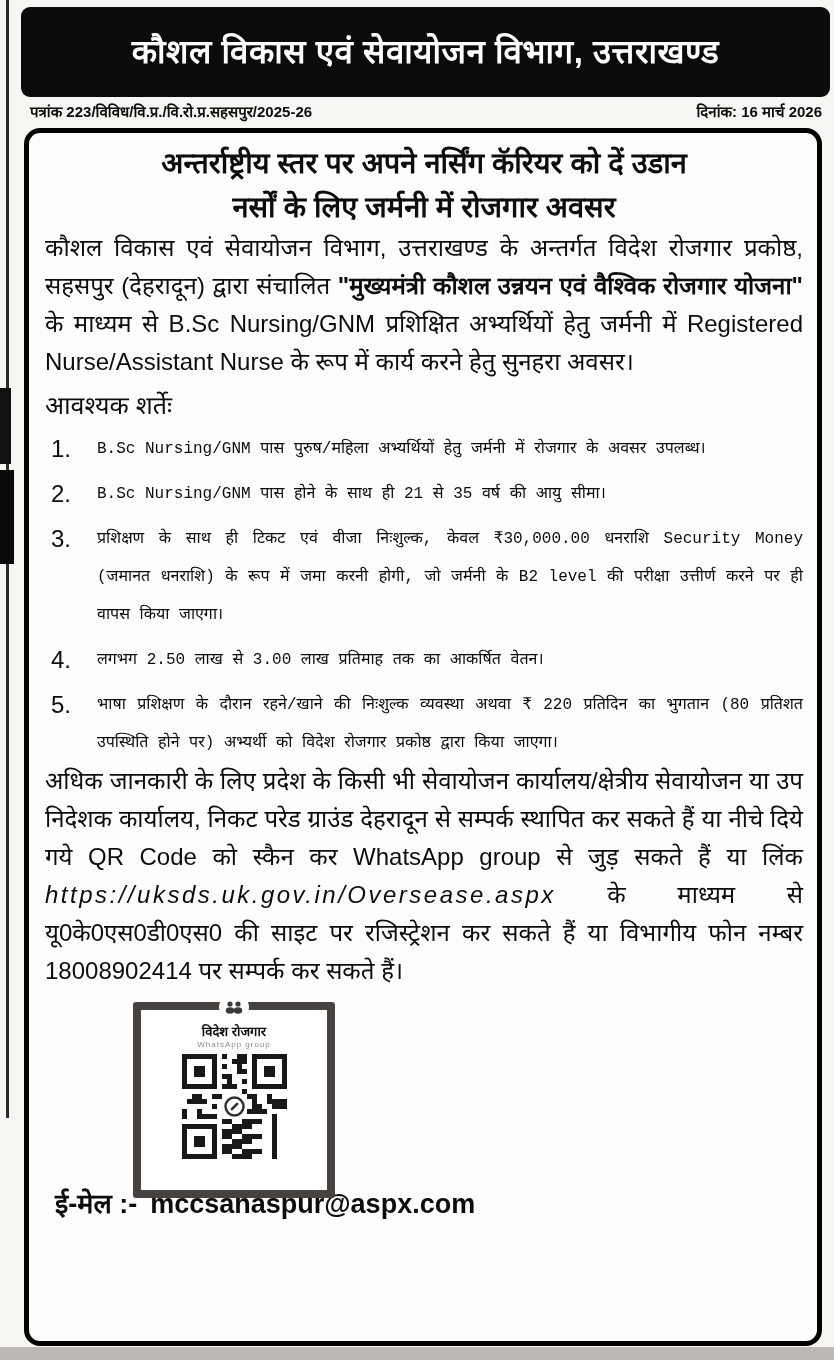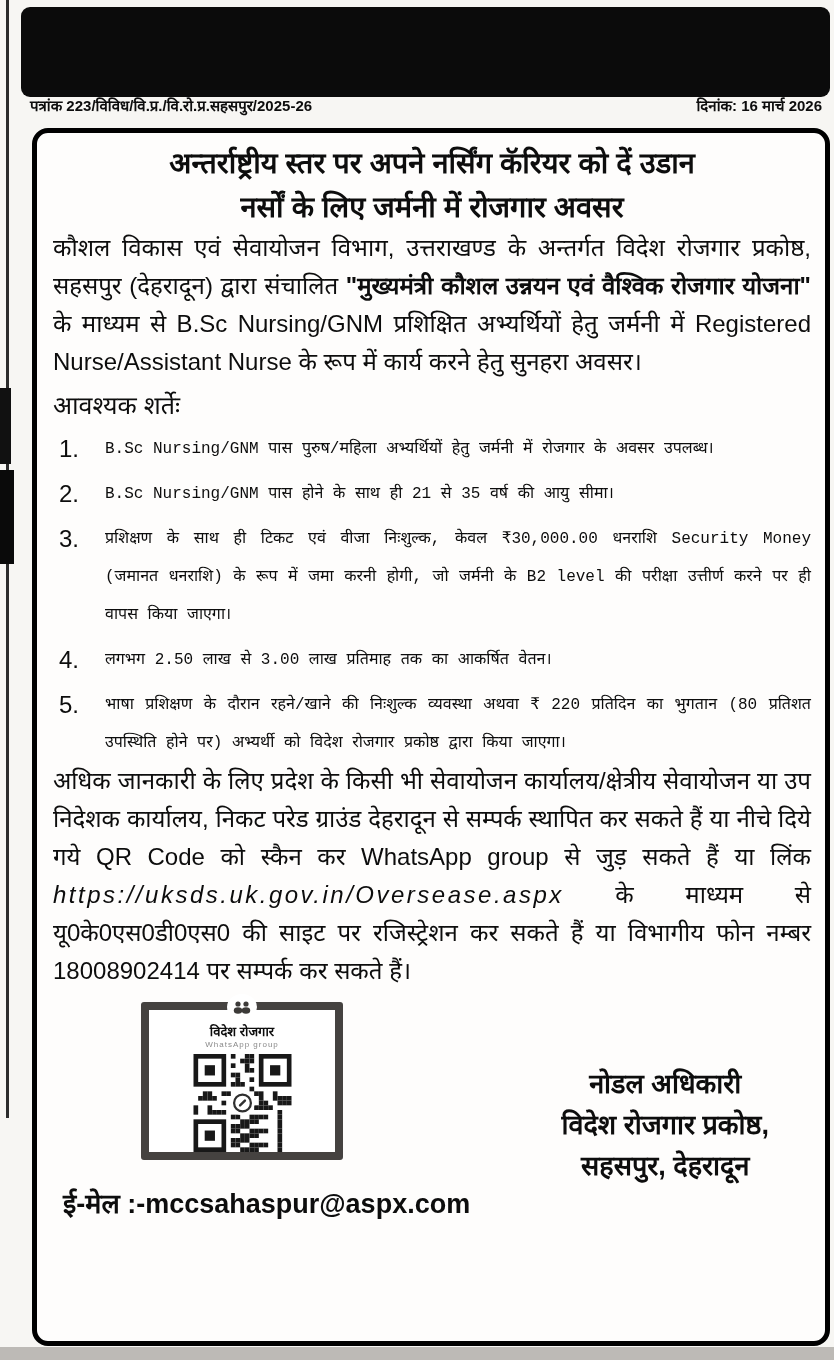--- a/index.html
+++ b/index.html
@@ -23,72 +23,73 @@
   .banner {
     position:absolute; left:21px; top:7px; width:809px; height:90px;
     background:#0b0b0b; border-radius:9px;
     display:flex; flex-direction:column; justify-content:center; align-items:center;
     color:#fff; font-weight:bold; font-size:33px; line-height:42px;
     letter-spacing:.5px; text-align:center;
   }
 
   
   .meta-row {
-    position:absolute; left:30px; top:95px; width:792px;
+    position:absolute; left:30px; top:101px; width:792px;
     display:flex; justify-content:space-between;
     font-size:15px; font-weight:bold; line-height:22px;
   }
 
   
   .notice-box {
-    position:absolute; left:32px; top:128px; width:798px; height:1218px;
+    position:absolute; left:24px; top:128px; width:798px; height:1218px;
     border:5px solid #000; border-radius:16px; background:#fefdfc;
     padding:8px 14px 1px 16px; overflow:hidden;
   }
   .title { text-align:center; font-weight:bold; font-size:29px; line-height:44px; }
   .para { font-size:24px; line-height:38px; text-align:justify; }
   .bold { font-weight:bold; }
   .cond-heading { font-size:25px; font-weight:normal; margin-top:6px; line-height:36px; }
   .cond-item { display:flex; margin-top:7px; }
   .cond-num { flex:0 0 52px; padding-left:6px; font-size:24px; line-height:38px; }
   .cond-text { flex:1; font-size:16px; line-height:38px; text-align:justify;font-family:Liberation Mono, monospace; }
   .link { letter-spacing:2.5px;font-style:italic; }
 
   
   .bottom-zone { position:relative; height:178px; margin-top:12px; }
   .qr-card {
-    position:absolute; left:88px; top:0; width:202px; height:158px;
+    position:absolute; left:88px; top:0; width:202px; height:196px;
     border:8px solid #454240; background:#fff; border-radius:3px;
     display:flex; flex-direction:column; align-items:center;
   }
   .qr-badge {
     position:absolute; left:50%; top:-16px; transform:translateX(-50%);
     width:30px; height:26px; background:#fff; border-radius:50%;
     display:flex; align-items:center; justify-content:center;
   }
   .qr-title { font-size:13px; font-weight:bold; margin-top:14px; line-height:16px; }
   .qr-sub { font-size:8px; color:#8a8a8a; line-height:10px; letter-spacing:1px; }
   .qr-svg { margin-top:4px; }
   .signature {
     position:absolute; right:42px; top:62px; text-align:center;
     font-size:27px; font-weight:bold; line-height:41px;
   }
   .email-line { margin-top:4px; padding-left:10px; font-size:27px; font-weight:bold; }
-  .email-line .label { margin-right:0;text-align:center; }
+  .email-line .label { margin-right:13px;text-align:center; }
 </style>
 </head>
 <body>
 
 <div class="sheet">
   <div class="edge-line"></div>
   <div class="edge-blob1"></div>
   <div class="edge-blob2"></div>
   <div class="bottom-strip"></div>
 
   <div class="banner">
+    <div>कौशल विकास एवं सेवायोजन विभाग, उत्तराखण्ड</div>
   </div>
 
   <div class="meta-row">
     <span>पत्रांक 223/विविध/वि.प्र./वि.रो.प्र.सहसपुर/2025-26</span>
     <span>दिनांक: 16 मार्च 2026</span>
   </div>
 
   <div class="notice-box">
     <div class="title">अन्तर्राष्ट्रीय स्तर पर अपने नर्सिंग कॅरियर को दें उडान</div>
     <div class="title">नर्सों के लिए जर्मनी में रोजगार अवसर</div>
@@ -244,24 +245,19 @@
           <rect x="82" y="12" width="11" height="11" fill="#181818"></rect>
           <rect x="12" y="82" width="11" height="11" fill="#181818"></rect>
 
           <g>
             <circle cx="52.5" cy="52.5" r="13" fill="#fff"></circle>
             <circle cx="52.5" cy="52.5" r="9" fill="none" stroke="#2f2f2f" stroke-width="2.4"></circle>
             <rect x="51.2" y="47.5" width="2.6" height="10" rx="1.3" fill="#2f2f2f" transform="rotate(45 52.5 52.5)"></rect>
           </g>
         </svg>
       </div>
-      <div class="signature">
-        <div>नोडल अधिकारी</div>
-        <div>विदेश रोजगार प्रकोष्ठ,</div>
-        <div>सहसपुर, देहरादून</div>
-      </div>
     </div>
 
     <div class="email-line">
       <span class="label">ई-मेल :-</span><span>mccsahaspur@aspx.com</span>
     </div>
   </div>
 </div>
 
 </body></html>

